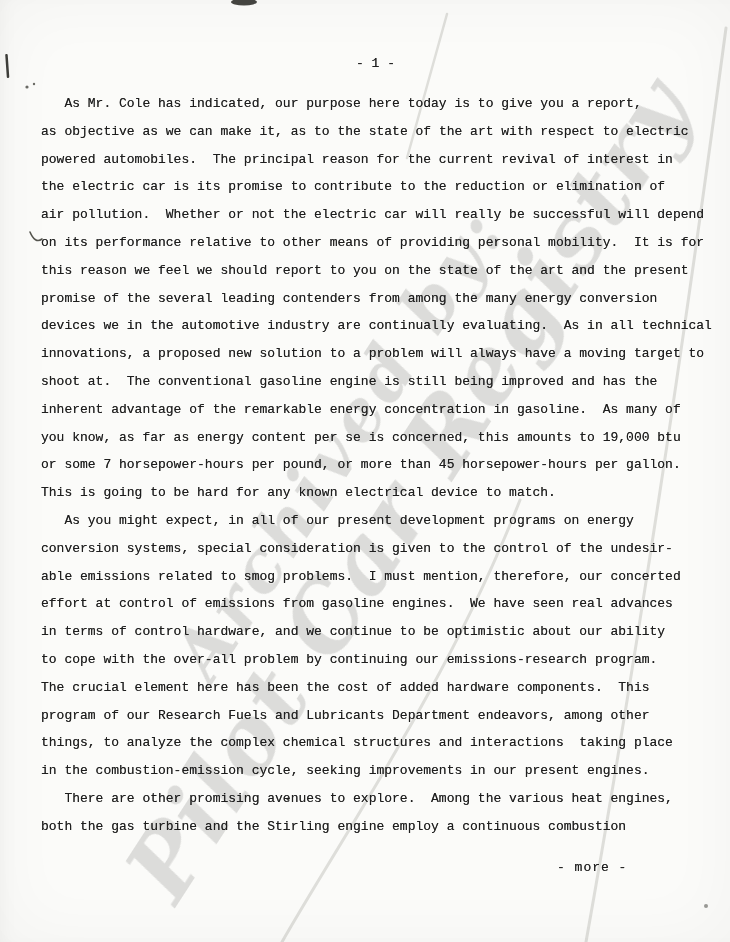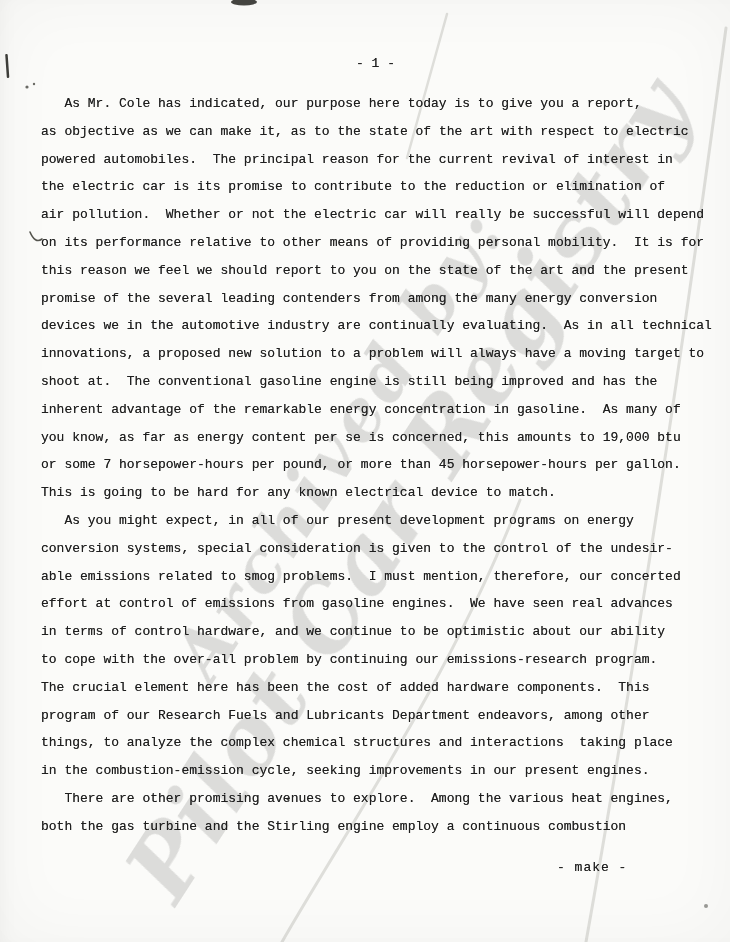--- a/index.html
+++ b/index.html
@@ -62,15 +62,15 @@
     <circle cx="34" cy="84" r="1.2" fill="#6b6b66"></circle>
     <path d="M30,232 q5,12 12,7" fill="none" stroke="#55554f" stroke-width="1.6" stroke-linecap="round"></path>
     <circle cx="288" cy="799" r="1.5" fill="#4a4a46"></circle>
     <circle cx="706" cy="906" r="2" fill="#9a9a96"></circle>
   </svg>
 
   <div class="page-number">- 1 -</div>
 
   <div class="body-text"><div class="tline">   As Mr. Cole has indicated, our purpose here today is to give you a report,</div><div class="tline"><span>as objective as we can </span><span class="u">make</span><span> it, as to the state of the art with respect to electric</span></div><div class="tline">powered automobiles.  The principal reason for the current revival of interest in</div><div class="tline">the electric car is its promise to contribute to the reduction or elimination of</div><div class="tline">air pollution.  Whether or not the electric car will really be successful will depend</div><div class="tline">on its performance relative to other means of providing personal mobility.  It is for</div><div class="tline">this reason we feel we should report to you on the state of the art and the present</div><div class="tline">promise of the several leading contenders from among the many energy conversion</div><div class="tline">devices we in the automotive industry are continually evaluating.  As in all technical</div><div class="tline">innovations, a proposed new solution to a problem will always have a moving target to</div><div class="tline">shoot at.  The conventional gasoline engine is still being improved and has the</div><div class="tline">inherent advantage of the remarkable energy concentration in gasoline.  As many of</div><div class="tline">you know, as far as energy content per se is concerned, this amounts to 19,000 btu</div><div class="tline">or some 7 horsepower-hours per pound, or more than 45 horsepower-hours per gallon.</div><div class="tline">This is going to be hard for any known electrical device to match.</div><div class="tline">   As you might expect, in all of our present development programs on energy</div><div class="tline">conversion systems, special consideration is given to the control of the undesir-</div><div class="tline">able emissions related to smog problems.  I must mention, therefore, our concerted</div><div class="tline">effort at control of emissions from gasoline engines.  We have seen real advances</div><div class="tline">in terms of control hardware, and we continue to be optimistic about our ability</div><div class="tline">to cope with the over-all problem by continuing our emissions-research program.</div><div class="tline">The crucial element here has been the cost of added hardware components.  This</div><div class="tline">program of our Research Fuels and Lubricants Department endeavors, among other</div><div class="tline">things, to analyze the complex chemical structures and interactions  taking place</div><div class="tline">in the combustion-emission cycle, seeking improvements in our present engines.</div><div class="tline">   There are other promising avenues to explore.  Among the various heat engines,</div><div class="tline">both the gas turbine and the Stirling engine employ a continuous combustion</div></div>
 
-  <div class="footer">- make -</div>
+  <div class="footer">- more -</div>
 
 </div>
 
 </body></html>

